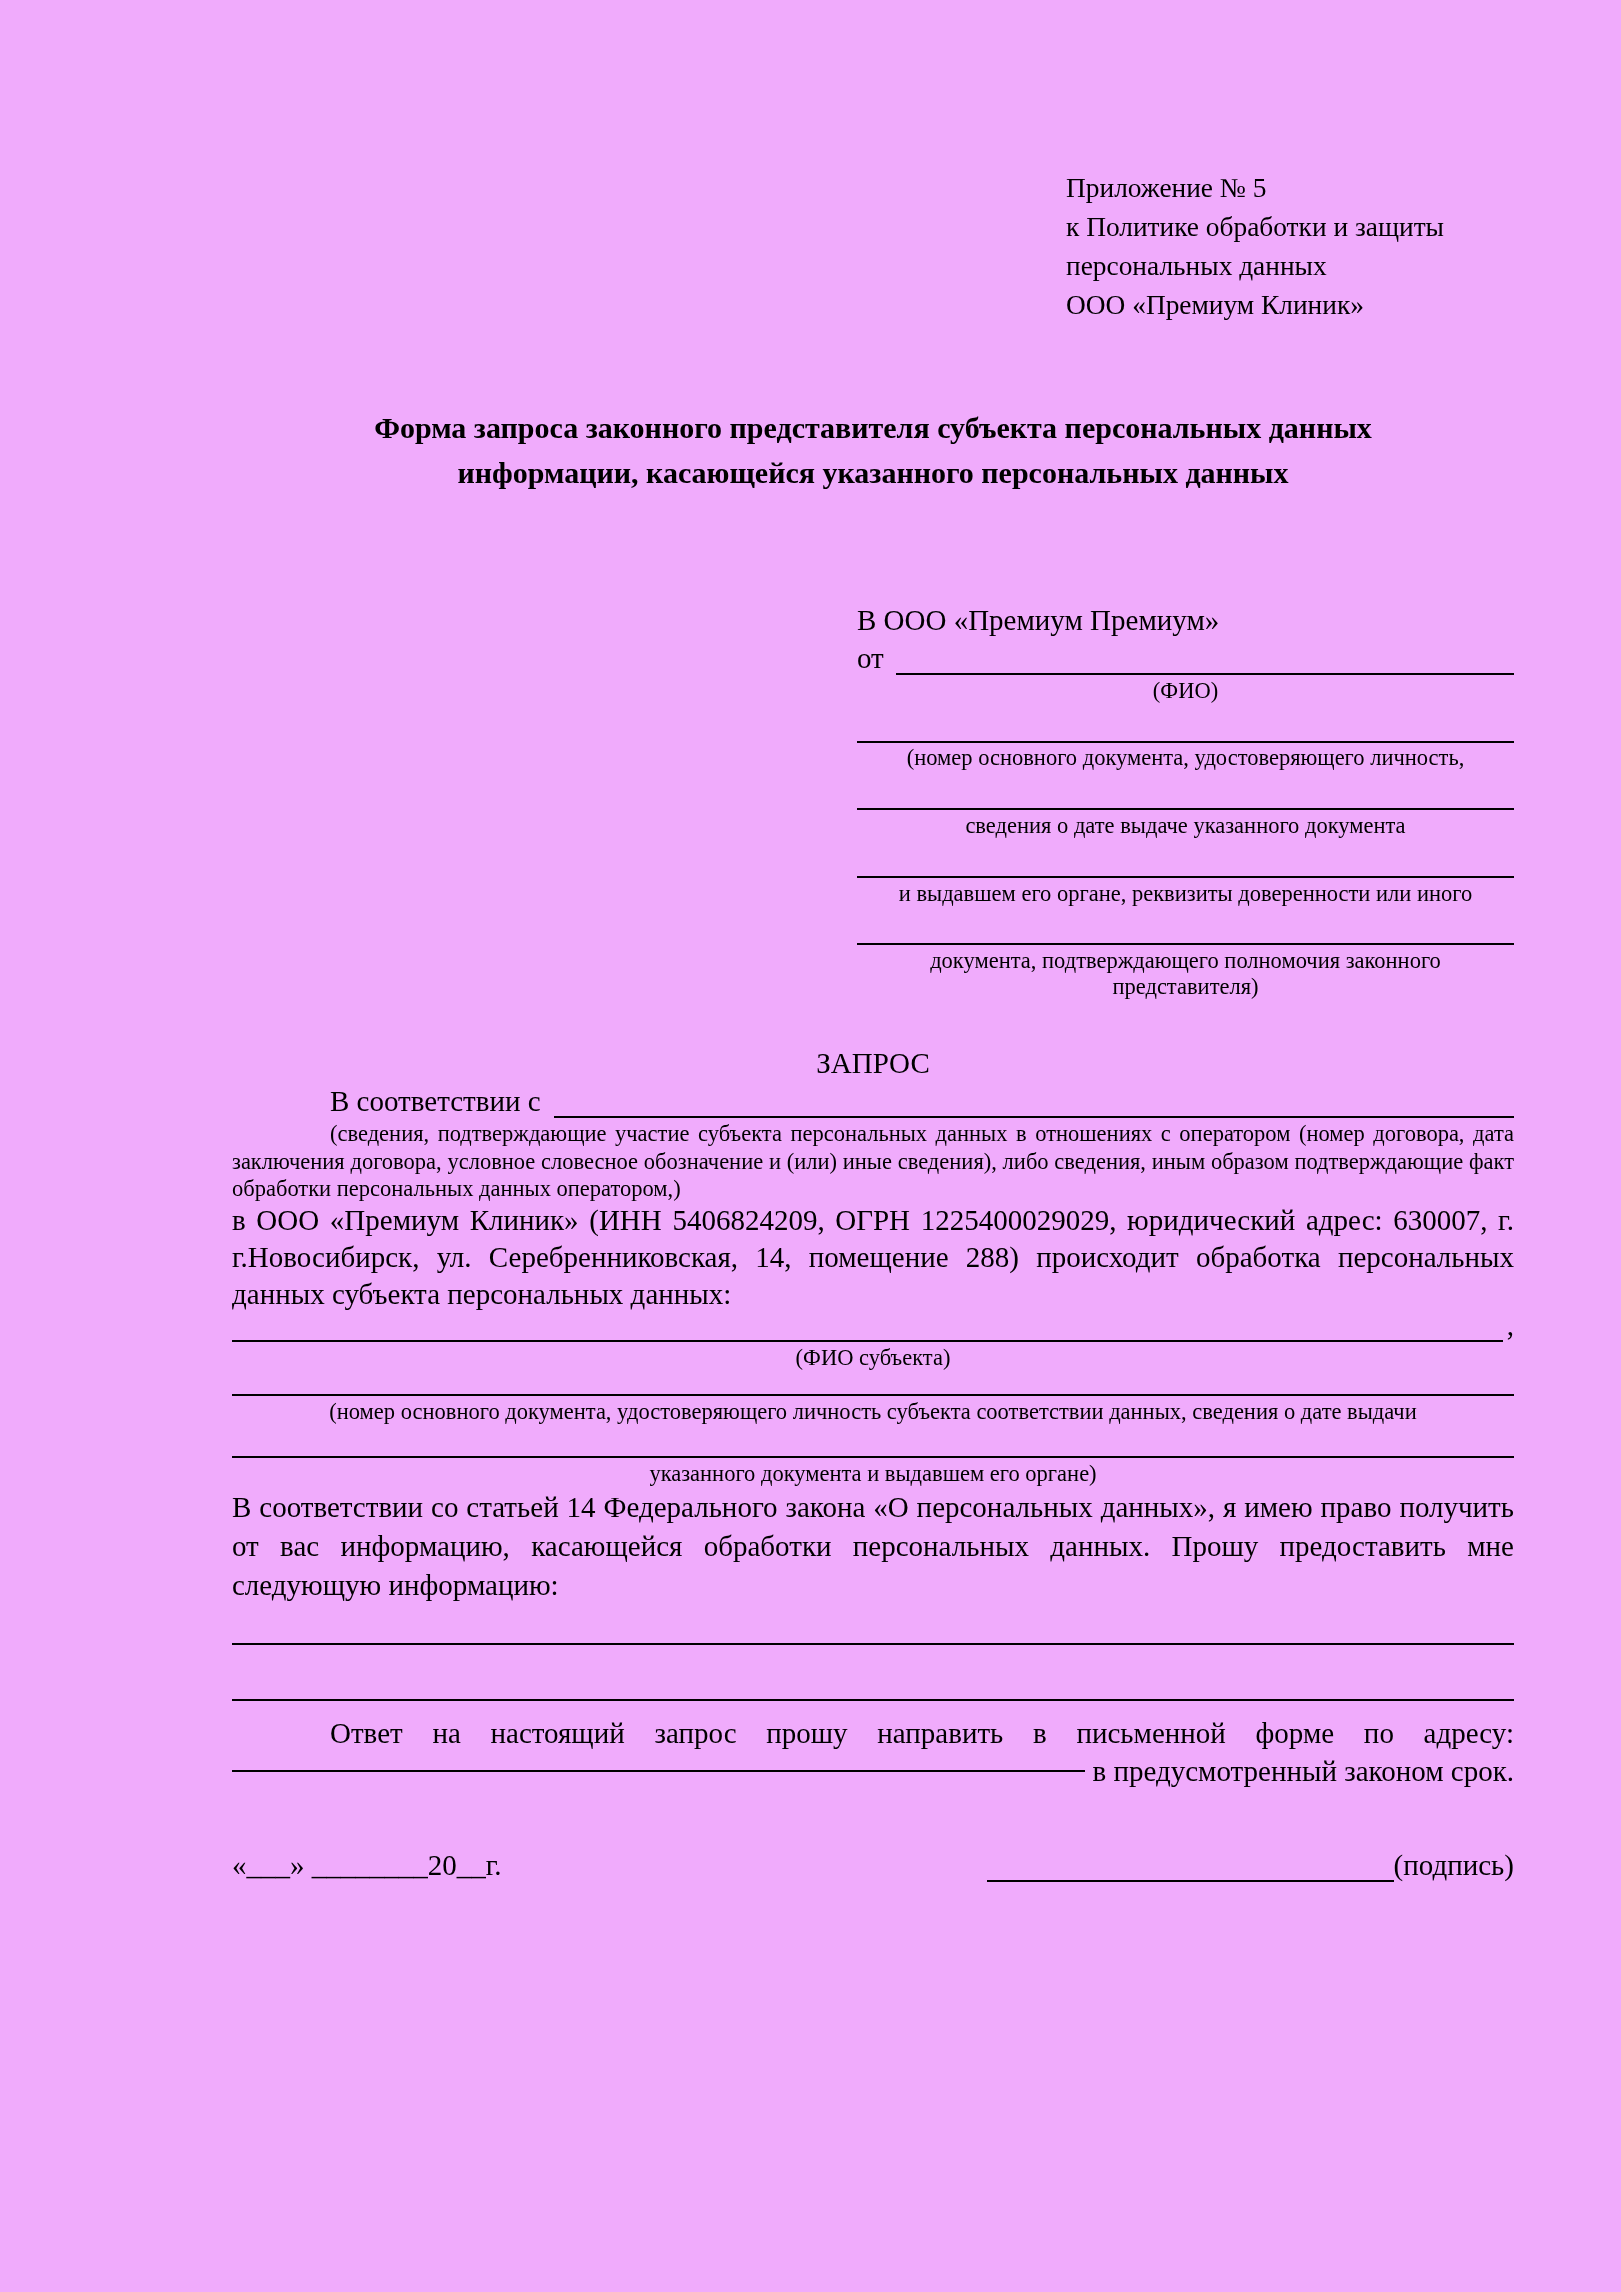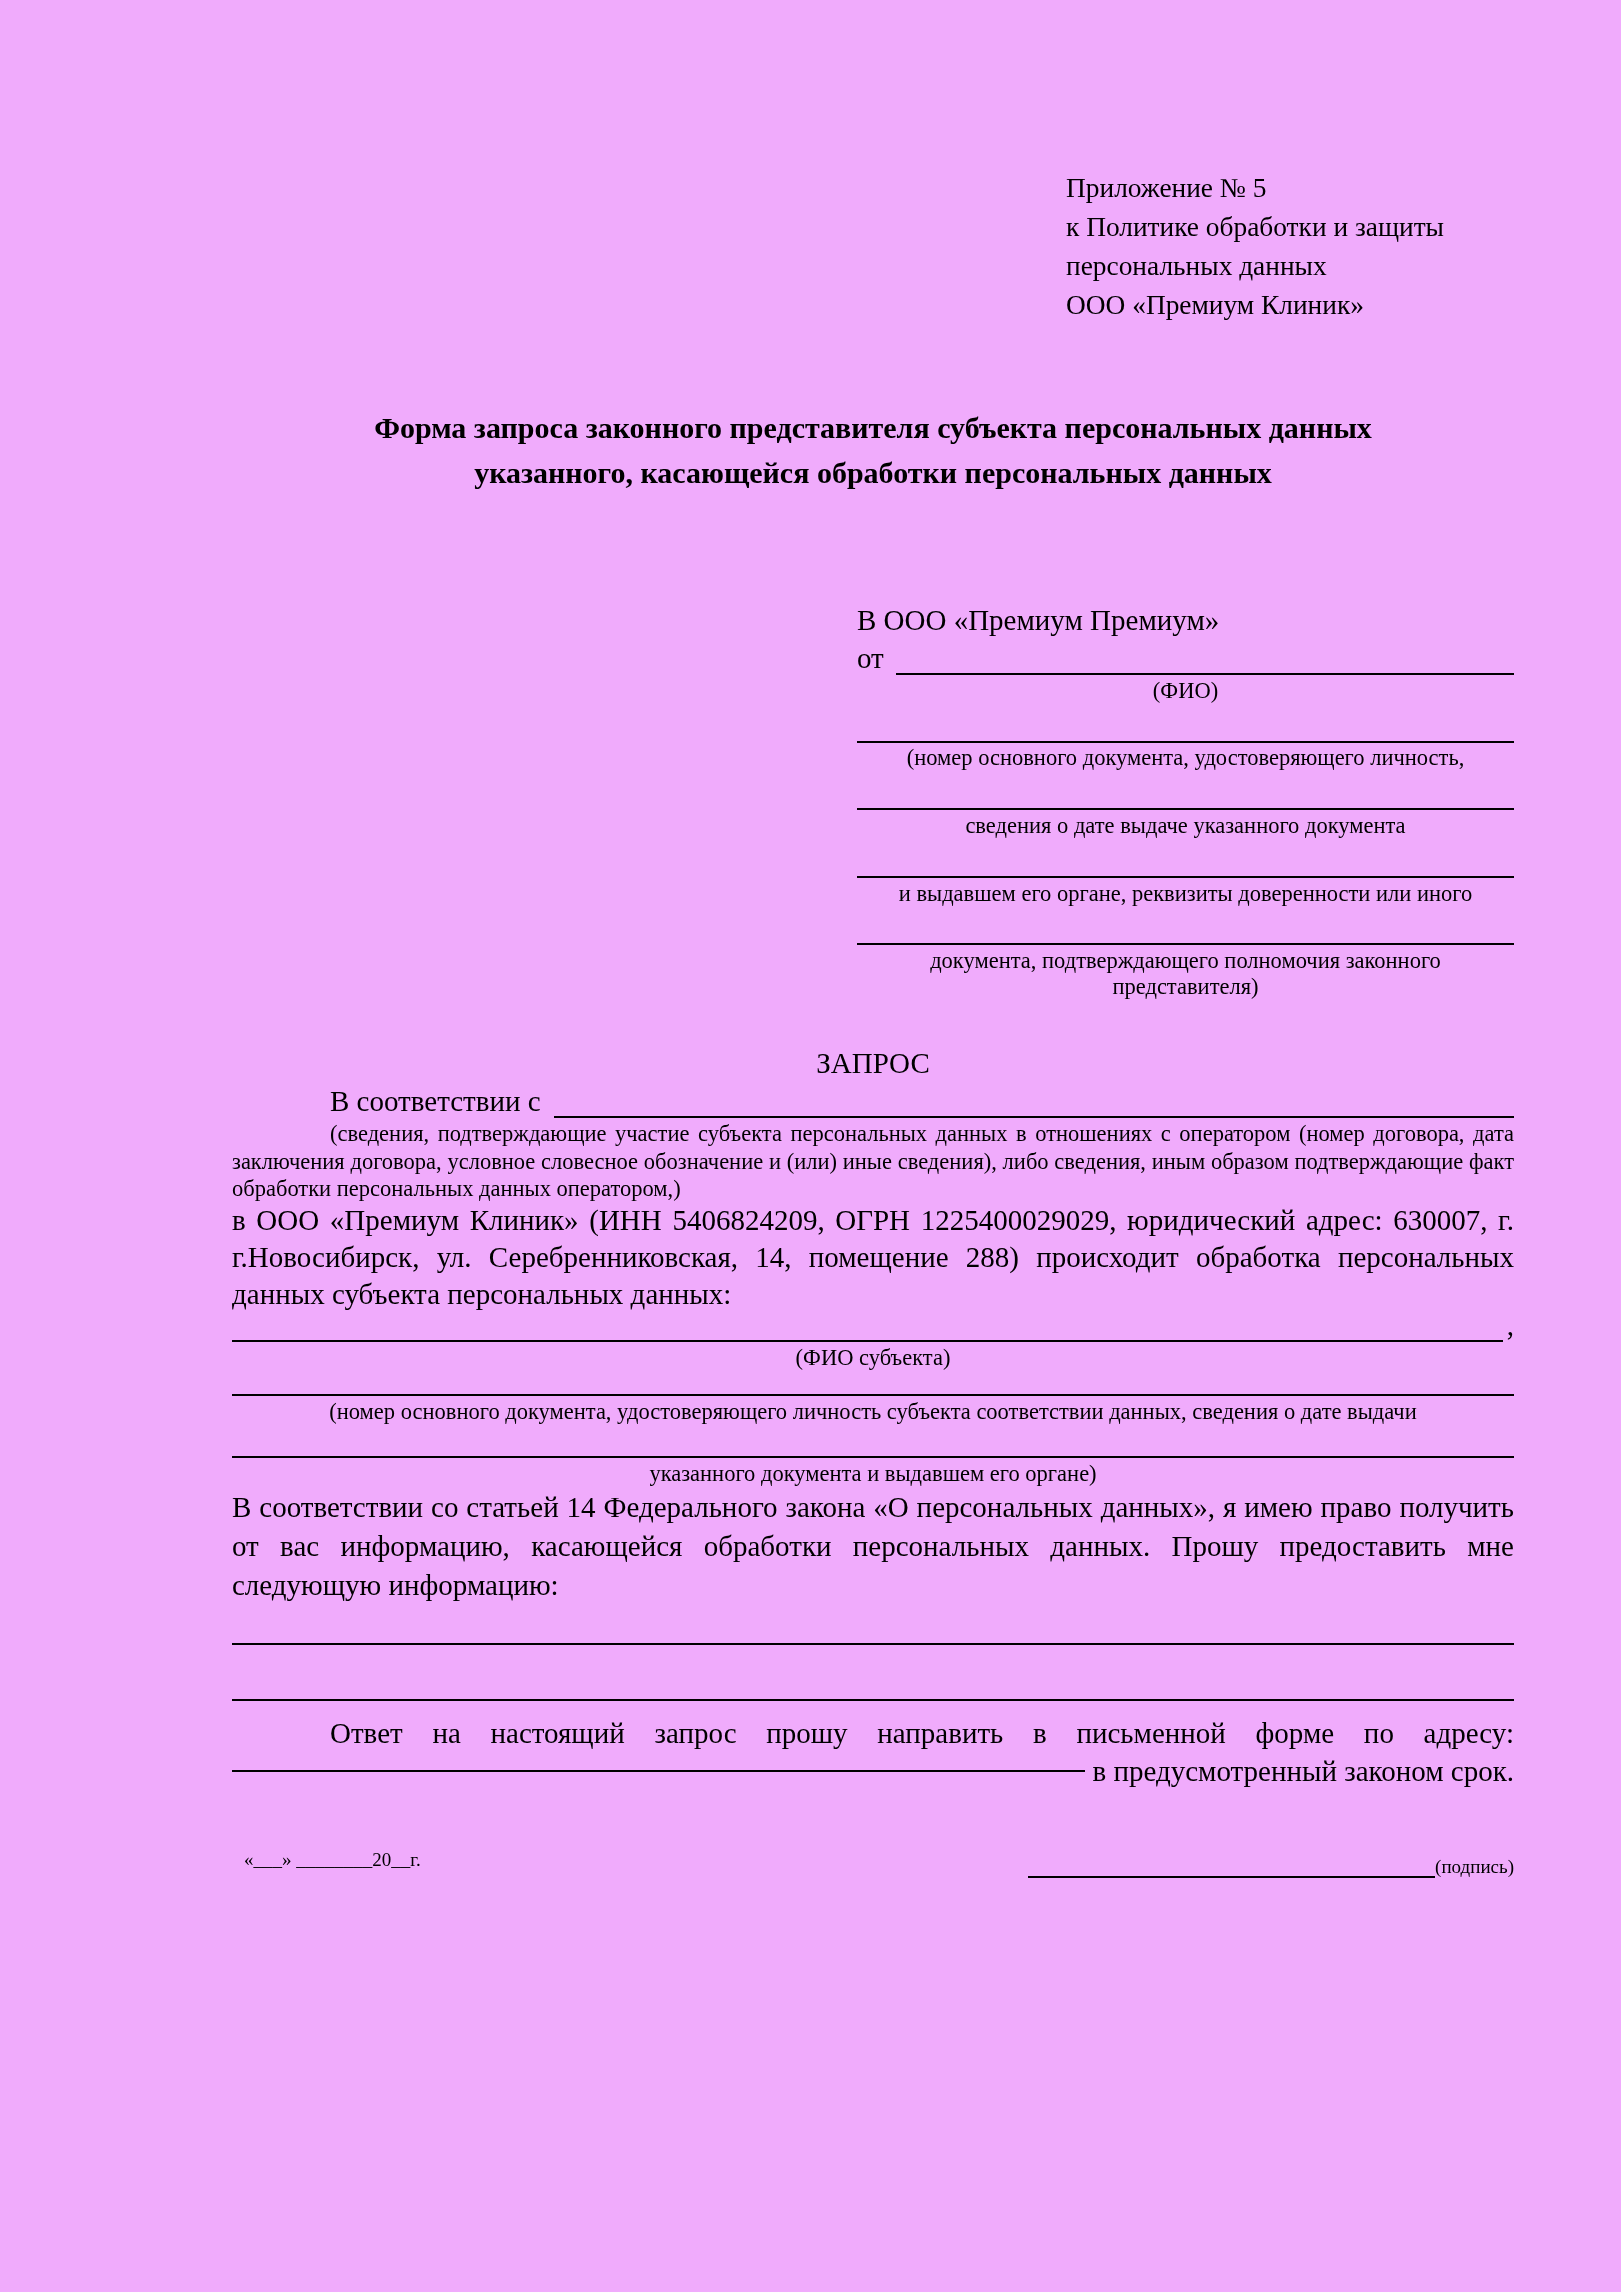--- a/index.html
+++ b/index.html
@@ -56,39 +56,39 @@
   .answer-line1 {
     margin-top: 9.8px;
     font-size: 29px;
     line-height: 44px;
     text-align: justify;
     text-align-last: justify;
     text-indent: 98px;
   }
   .answer-line2 { display: flex; align-items: center; height: 33px; font-size: 29px; }
   .answer-line2 .txt { flex: 0 0 auto; padding-left: 7.8px; }
-  .sign-row { margin-top: 61px; display: flex; justify-content: space-between; align-items: flex-start; font-size: 19px; margin-left: 12px; }
+  .sign-row { margin-top: 61px; display: flex; justify-content: space-between; align-items: flex-start; font-size: 29px; }
   .sig-right { display: flex; align-items: flex-end; }
   .sig-blank { width: 407px; border-bottom: 2.9px solid #000; height: 27.4px; }
 </style>
 </head>
 <body>
 
 <div class="page">
 
   <div class="annex">
     <div>Приложение № 5</div>
     <div>к Политике обработки и защиты</div>
     <div>персональных данных</div>
     <div>ООО «Премиум Клиник»</div>
   </div>
 
   <div class="title">
     <div>Форма запроса законного представителя субъекта персональных данных</div>
-    <div>указанного, касающейся обработки персональных данных</div>
+    <div>информации, касающейся указанного персональных данных</div>
   </div>
 
   <div class="addressee">
     <div class="addr-org">В ООО «Премиум Премиум»</div>
     <div class="from-line">
       <span class="lbl">от</span>
       <span class="blank grow"></span>
     </div>
     <div class="cap">(ФИО)</div>
 

